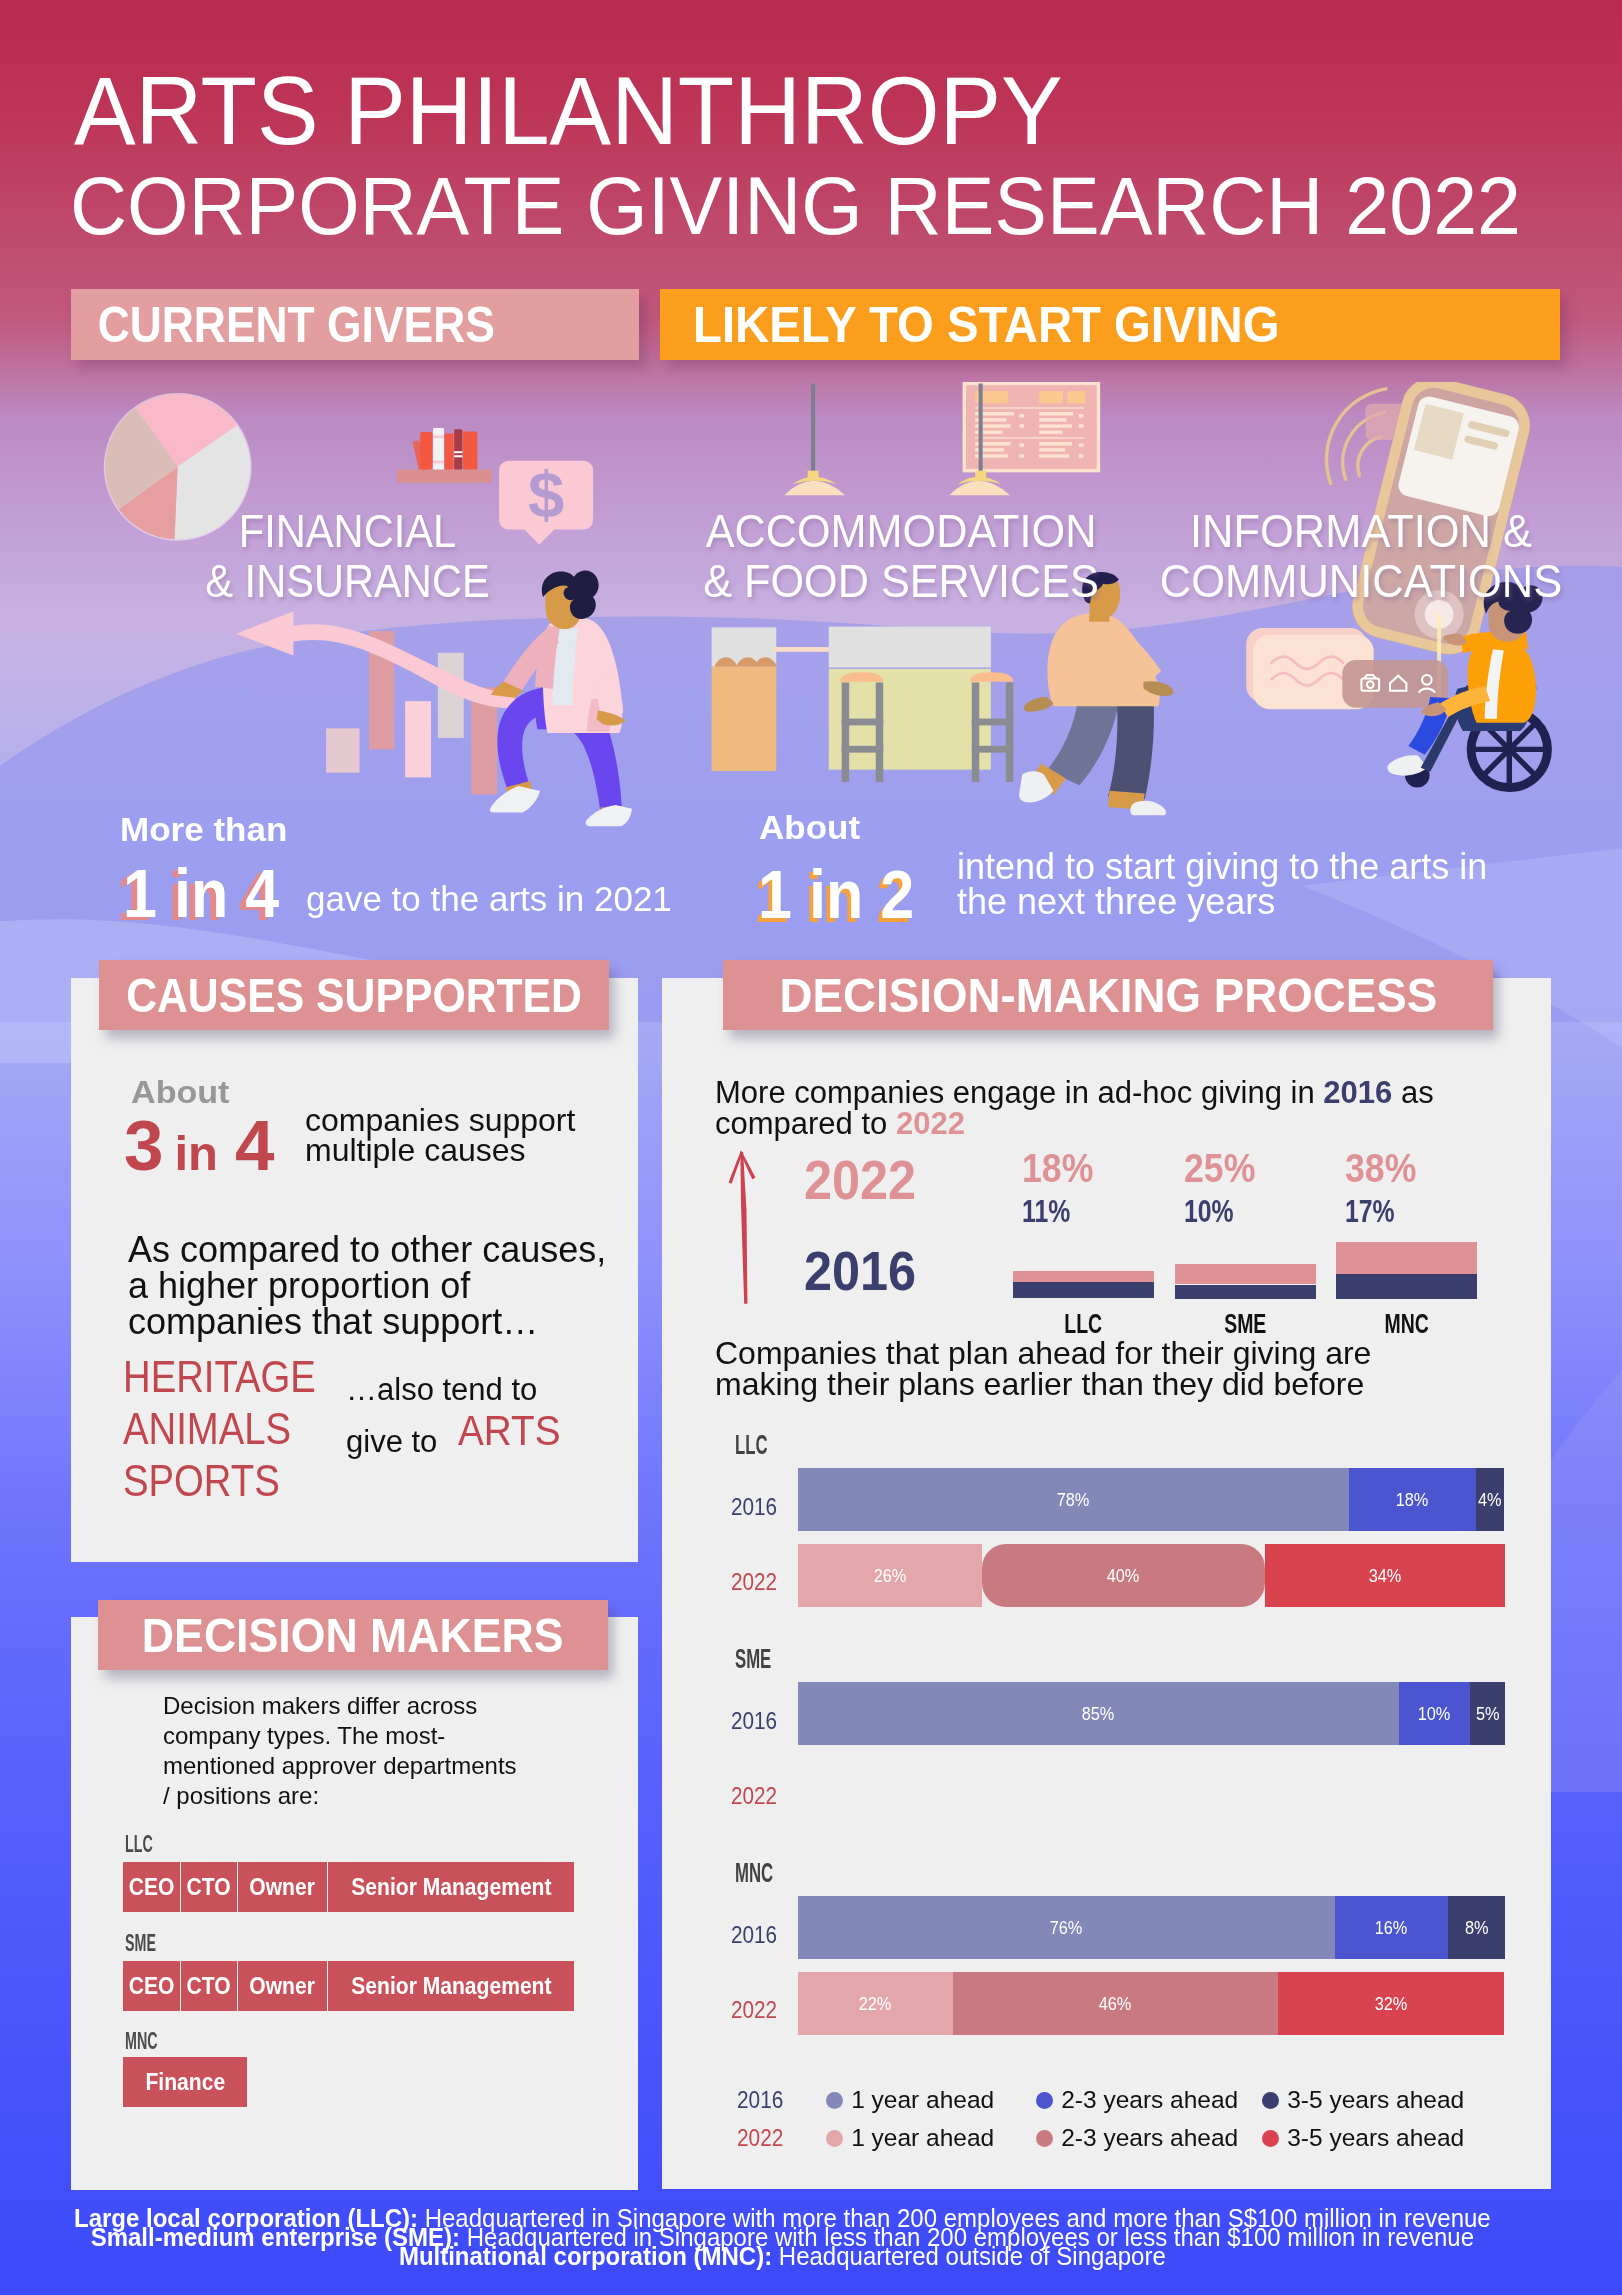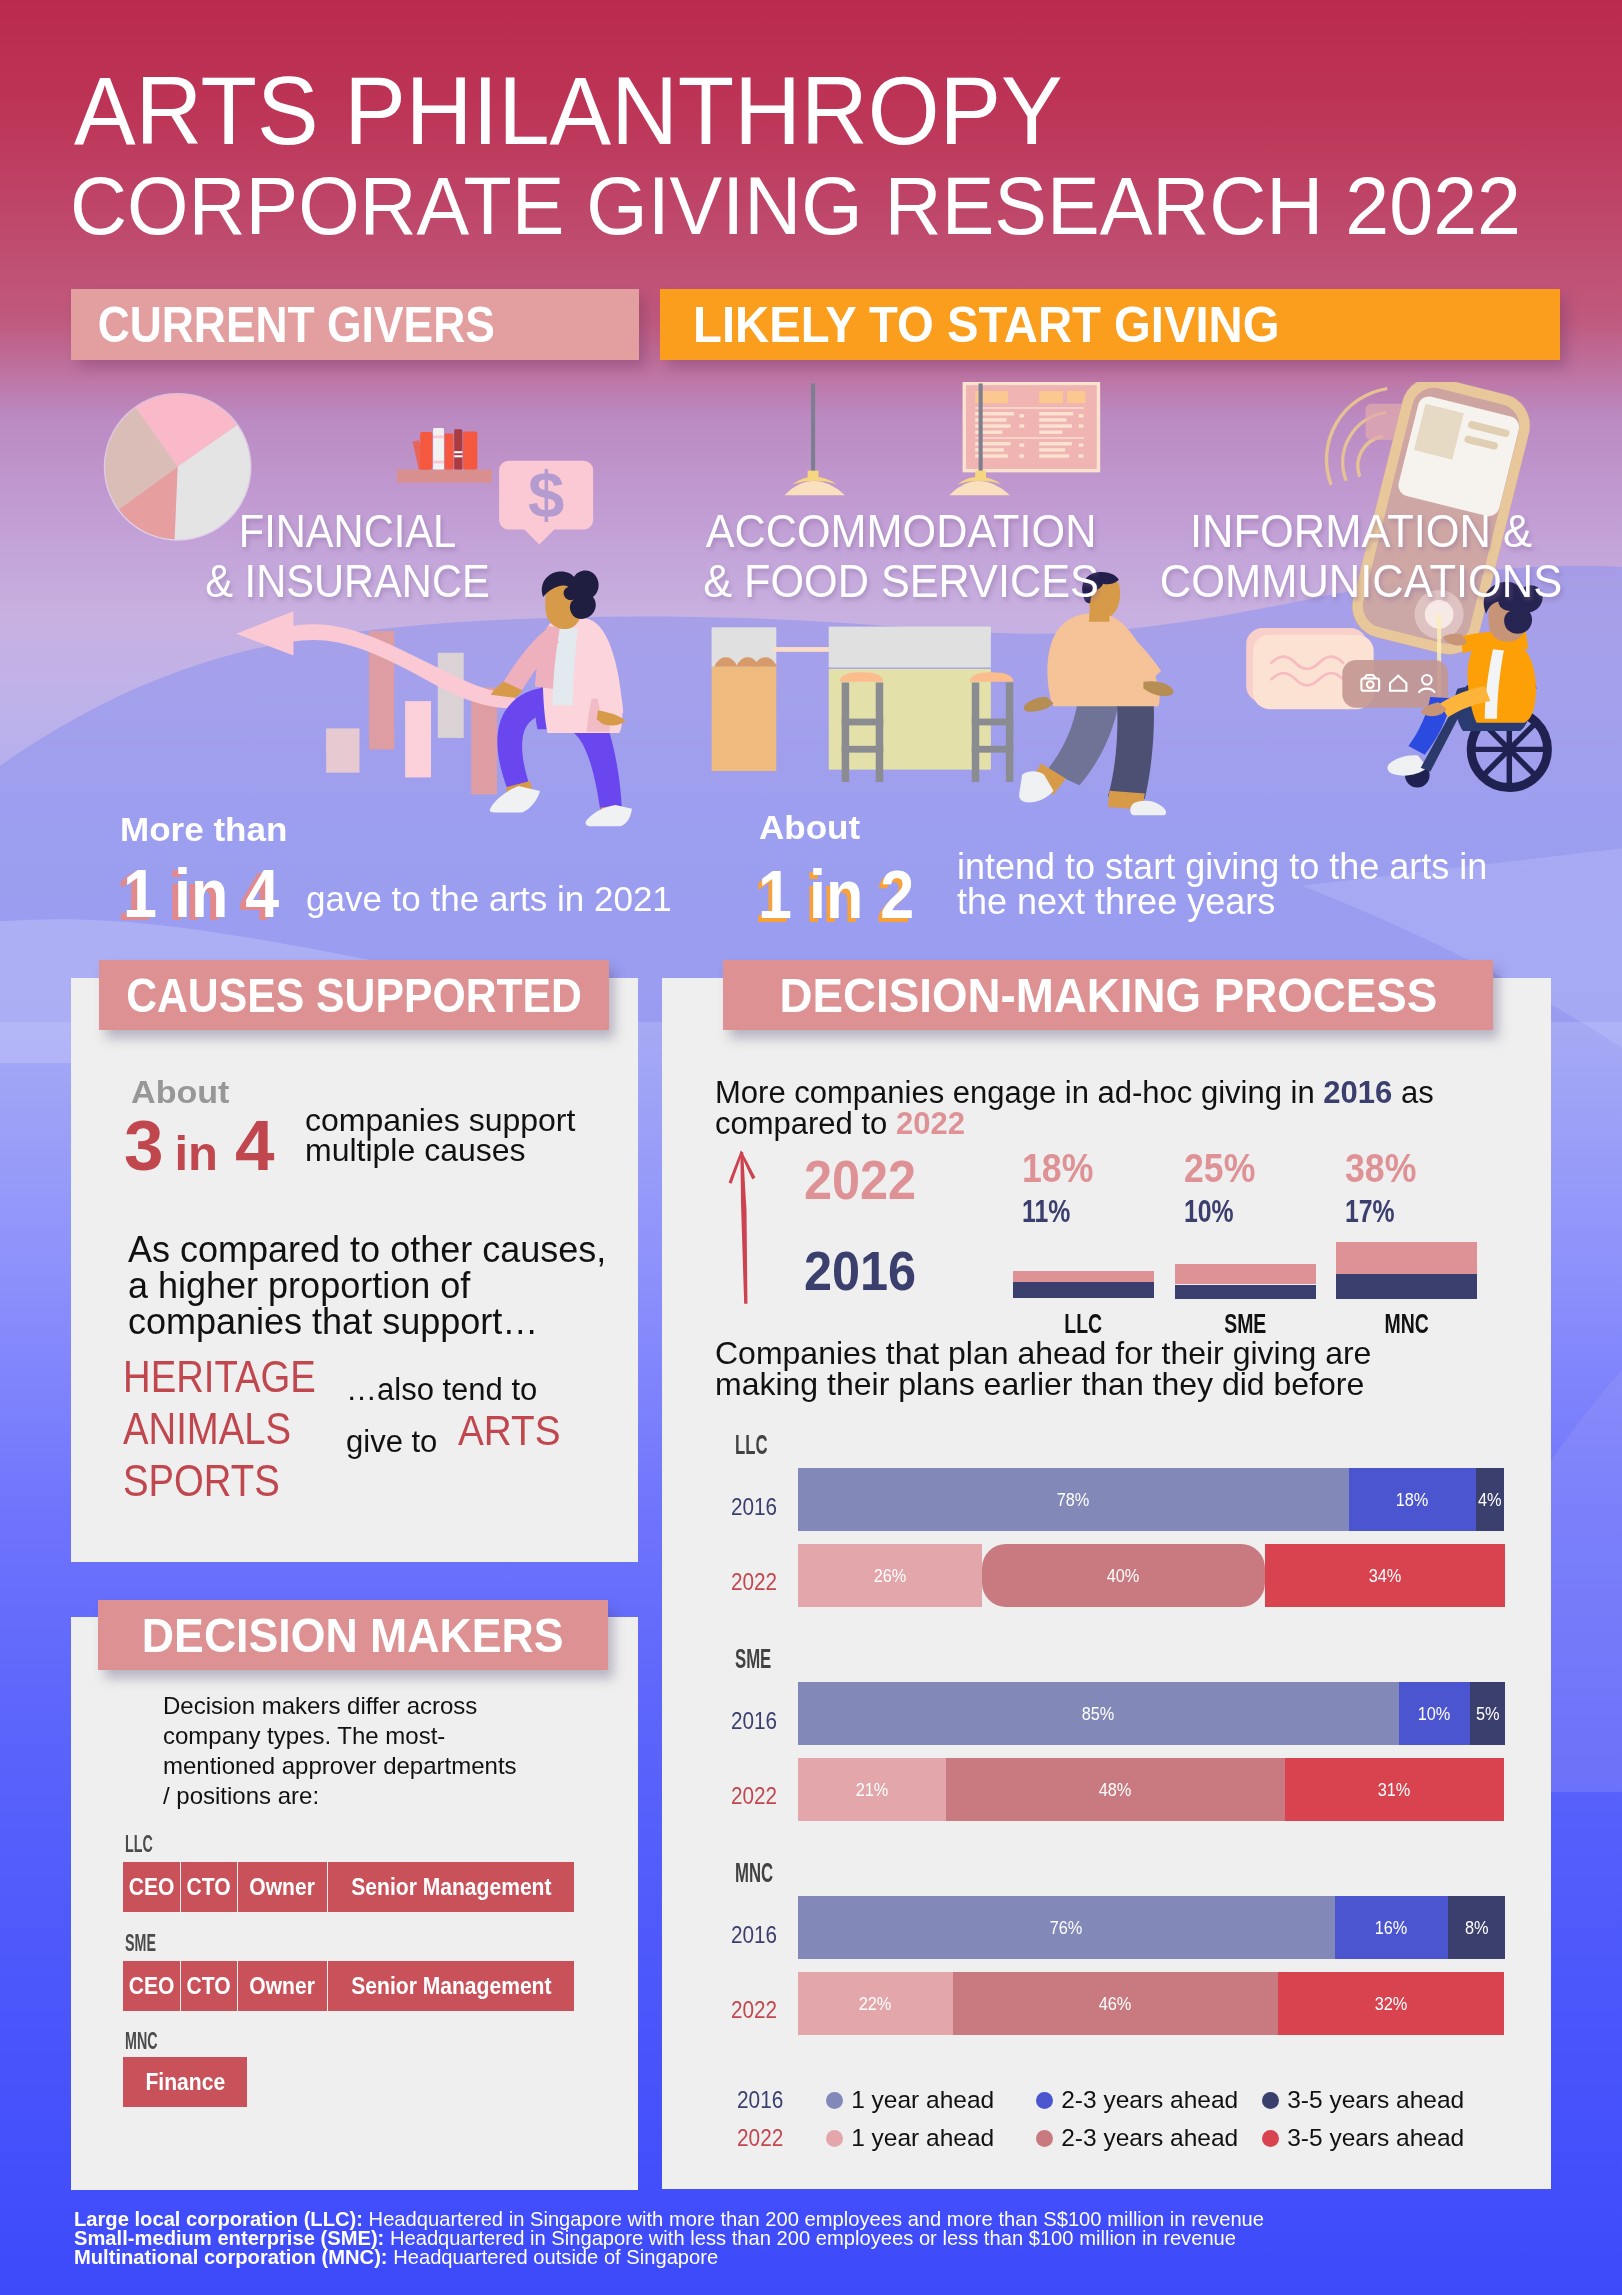--- a/index.html
+++ b/index.html
@@ -90,21 +90,21 @@
   .sbar{position:absolute;height:63px;display:flex;}
   .sseg{display:flex;align-items:center;justify-content:center;color:#fff;font-size:19px;overflow:hidden;}
   .sseg span{display:inline-block;transform:scaleX(.86);}
 
   
   .lgyr{position:absolute;font-size:24.5px;transform:scaleX(.85);transform-origin:left top;}
   .lgitem{position:absolute;display:flex;align-items:center;font-size:24.5px;color:#111;white-space:nowrap;}
   .dot{width:17px;height:17px;border-radius:50%;margin-right:8.2px;display:inline-block;flex:none;}
 
   
-  #footer{position:absolute;left:74px;top:2209px;color:#fff;font-size:21px;line-height:19px;}
+  #footer{position:absolute;left:74px;top:2209px;color:#fff;font-size:25px;line-height:19px;text-align:center;}
   #footer b{font-weight:700;}
   #footer > div{white-space:nowrap;transform:scaleX(.96);transform-origin:left top;}
 
   
   #illo-financial{position:absolute;left:100px;top:383px;}
   #illo-accom{position:absolute;left:668px;top:382px;}
   #illo-info{position:absolute;left:1084px;top:382px;}
   #lab-fin{left:143px;top:506px;width:409px;}
   #lab-acc{left:560px;top:506px;width:682px;}
   #lab-inf{left:1020px;top:506px;width:682px;}
@@ -567,31 +567,20 @@
             <span>85%</span>
           </div>
           <div class="sseg" style="width:71px;background:#4b55d0;">
             <span>10%</span>
           </div>
           <div class="sseg" style="width:35px;background:#3b3f6e;">
             <span>5%</span>
           </div>
         </div>
         <div class="rowyr y22" style="left:21px;top:359px;">2022</div>
-        <div class="sbar" style="left:88px;top:334px;width:707px;">
-          <div class="sseg" style="width:148px;background:#e3a7ab;">
-            <span>21%</span>
-          </div>
-          <div class="sseg" style="width:339px;background:#c97a80;">
-            <span>48%</span>
-          </div>
-          <div class="sseg" style="width:219px;background:#d8434f;">
-            <span>31%</span>
-          </div>
-        </div>
       </div>
       <div style="position: absolute; left: 0px; top: 0px; width: 100%; height: 100%;">
         <div class="grp" style="left:25px;top:434px;">MNC</div>
         <div class="rowyr y16" style="left:21px;top:498px;">2016</div>
         <div class="sbar" style="left:88px;top:472px;width:707px;">
           <div class="sseg" style="width:537px;background:#8289b8;">
             <span>76%</span>
           </div>
           <div class="sseg" style="width:113px;background:#4b55d0;">
             <span>16%</span>

